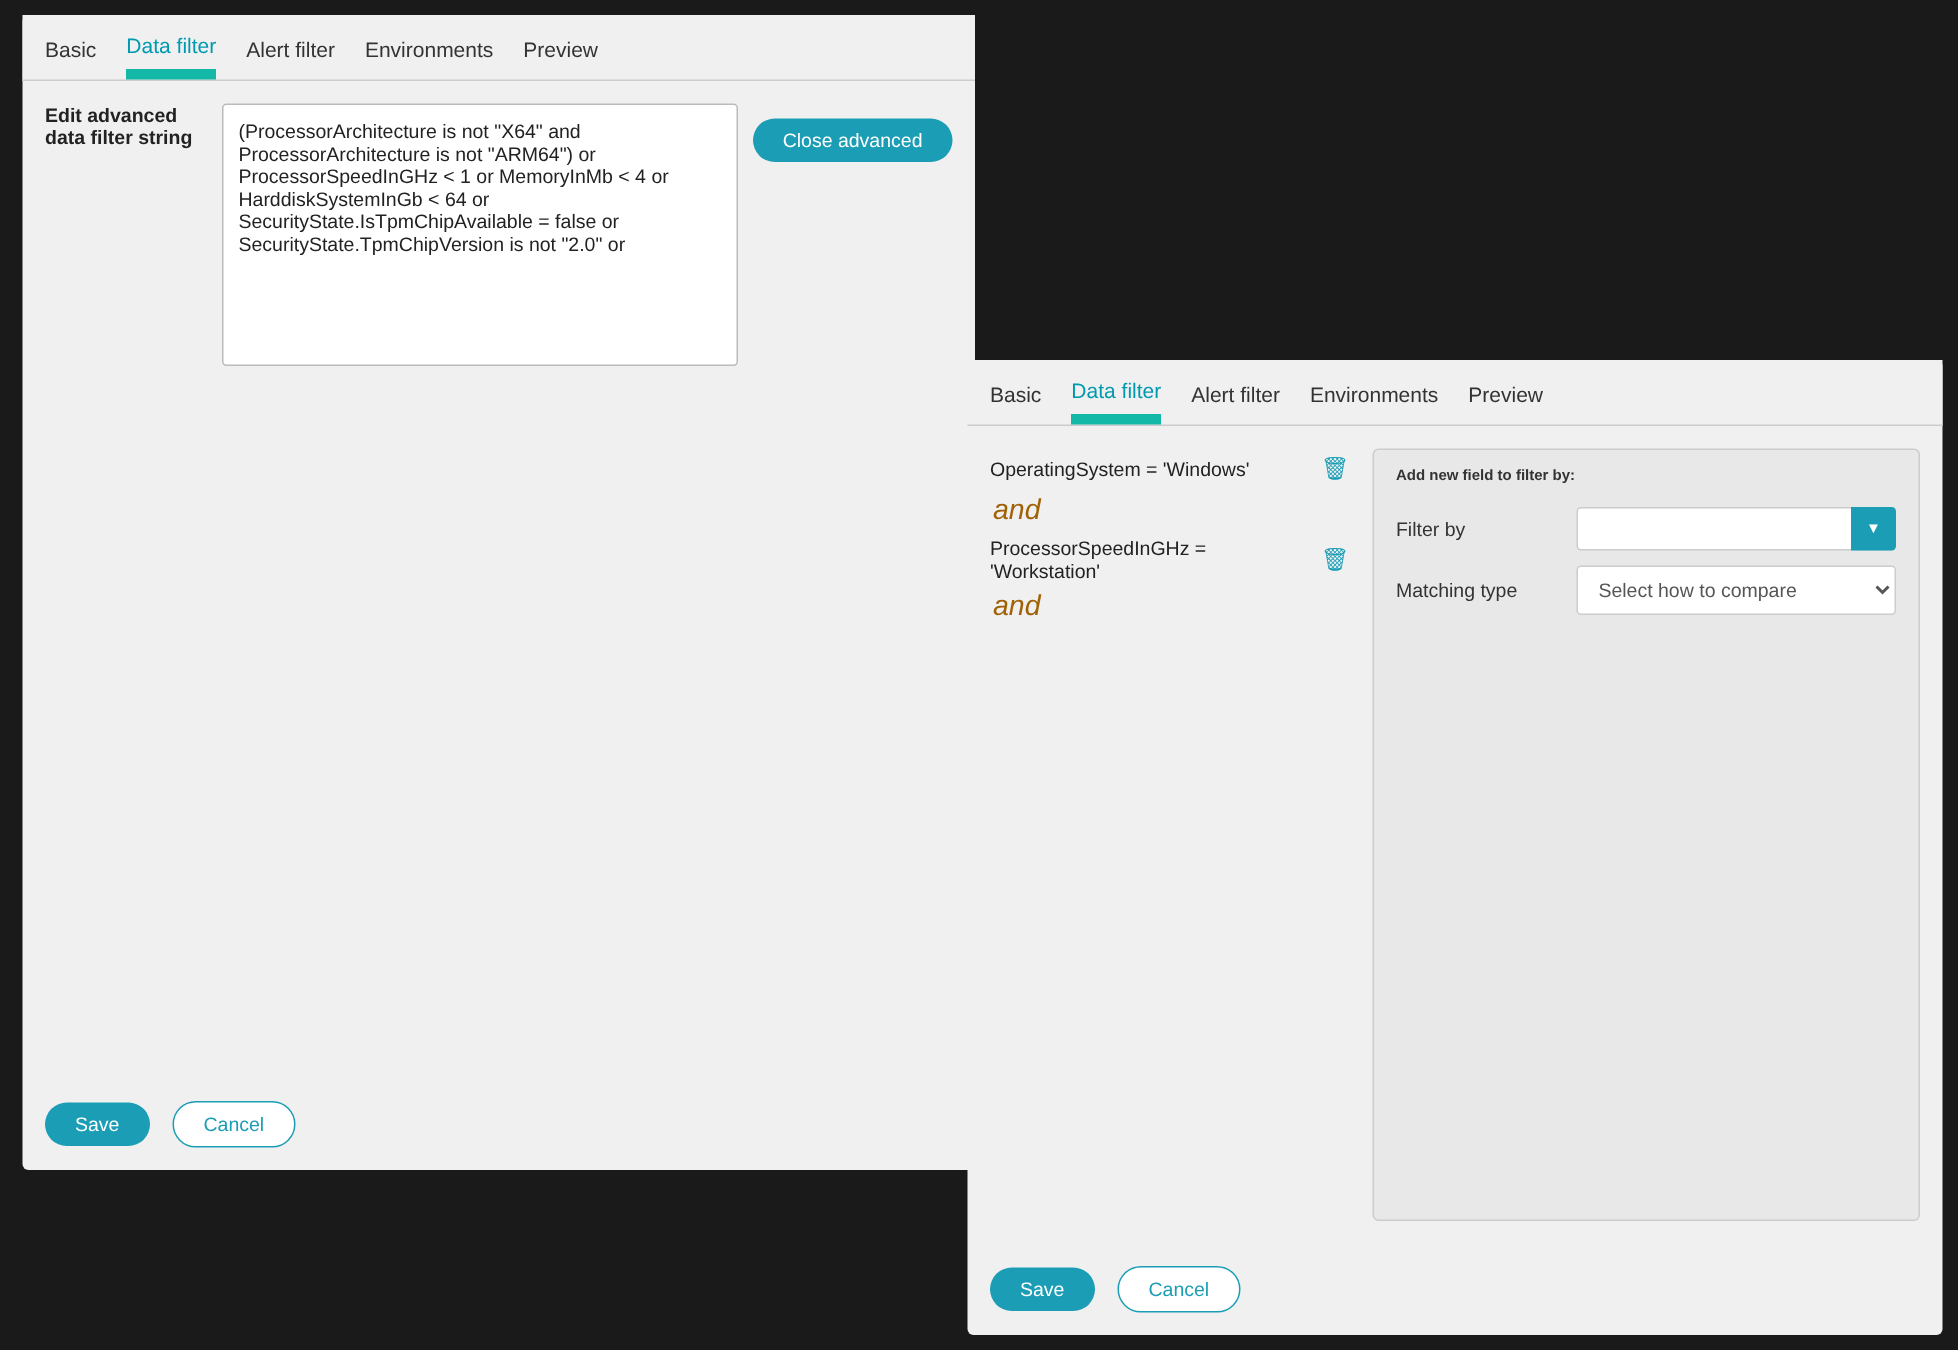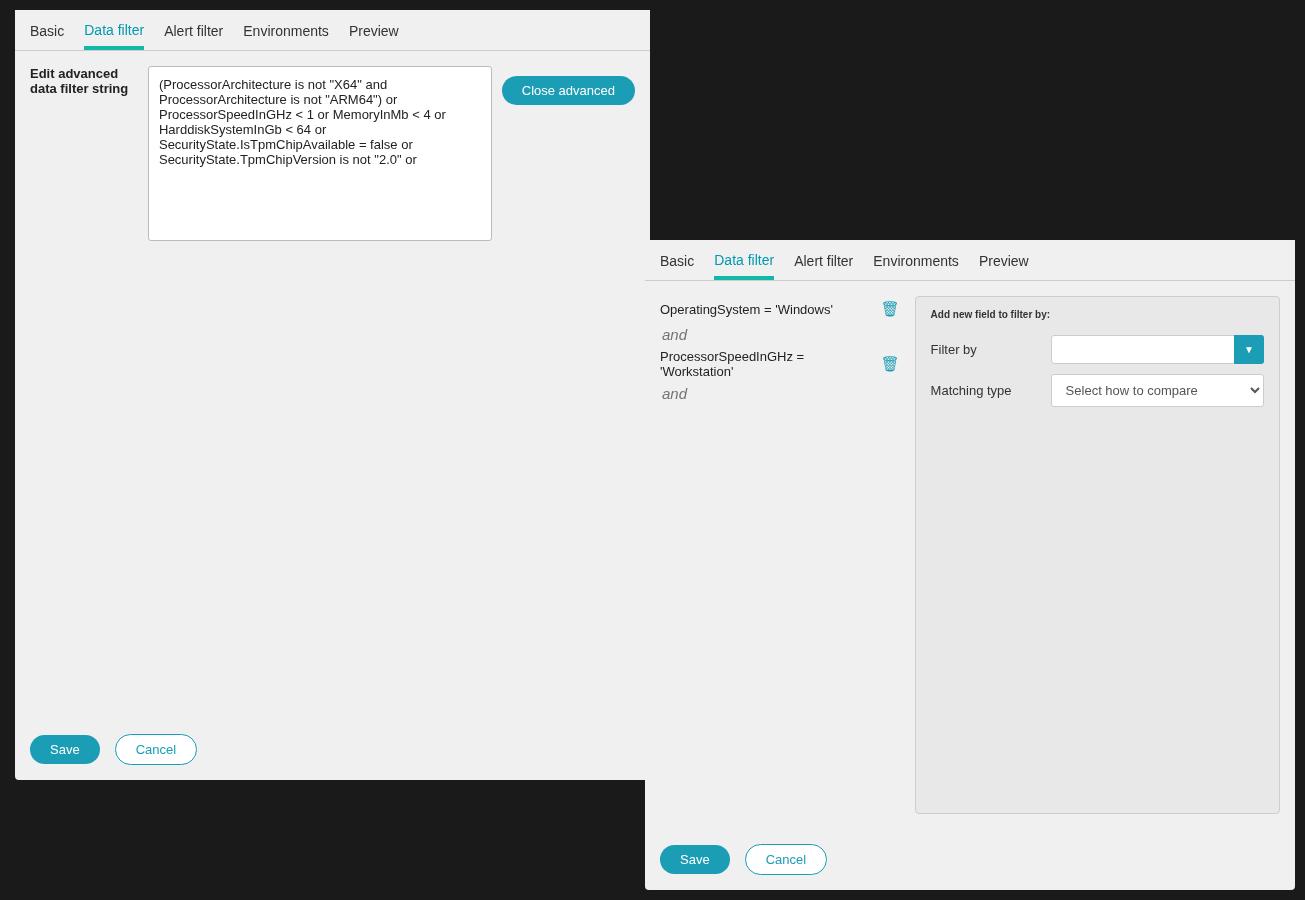--- a/index.html
+++ b/index.html
@@ -68,21 +68,21 @@
       padding-bottom: 8px;
       cursor: pointer;
       font-size: 14px;
       color: #333;
       border-bottom: 2px solid transparent;
       white-space: nowrap;
     }
 
     .tab.active {
       color: #0099b0;
-      border-bottom: 4px solid #14b8a6;
+      border-bottom: 7px solid #14b8a6;
       font-weight: 500;
     }
 
     
     .dialog-body {
       padding: 15px;
       flex: 1;
       overflow: hidden;
       display: flex;
       flex-direction: row;
@@ -153,22 +153,22 @@
     }
 
     .filter-row-text {
       font-size: 13px;
       color: #222;
       flex: 1;
     }
 
     .filter-row-italic {
       font-style: italic;
-      font-size: 15px;
-      color: #737373;
+      font-size: 19px;
+      color: #a16207;
       padding-left: 2px;
     }
 
     .delete-btn {
       background: none;
       border: none;
       cursor: pointer;
       color: #1a9db5;
       font-size: 16px;
       padding: 2px 5px;

